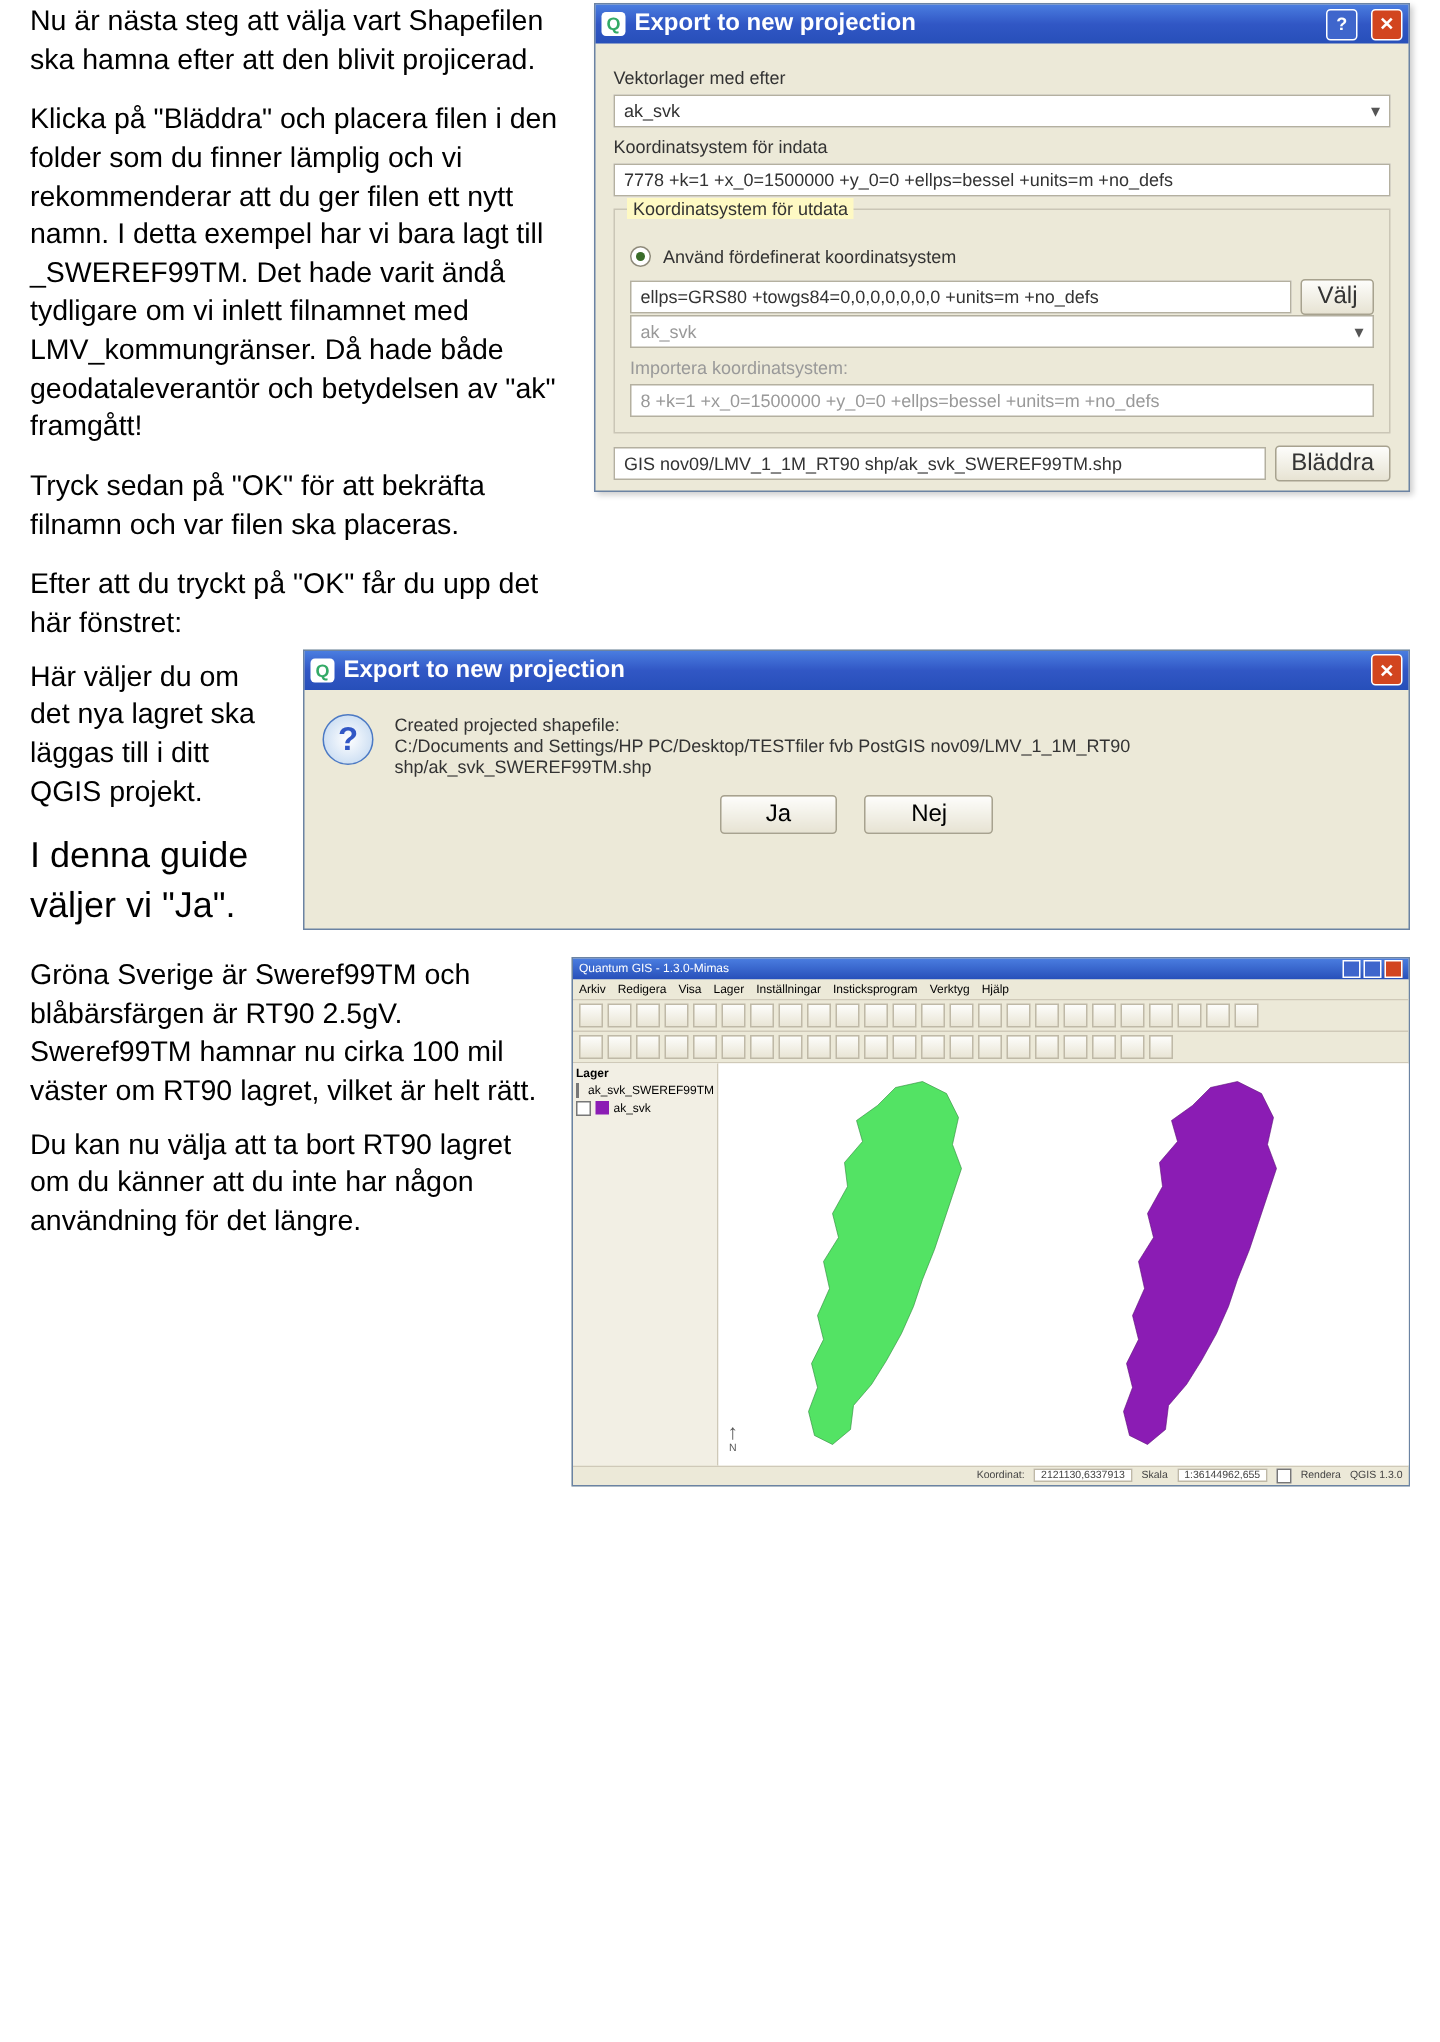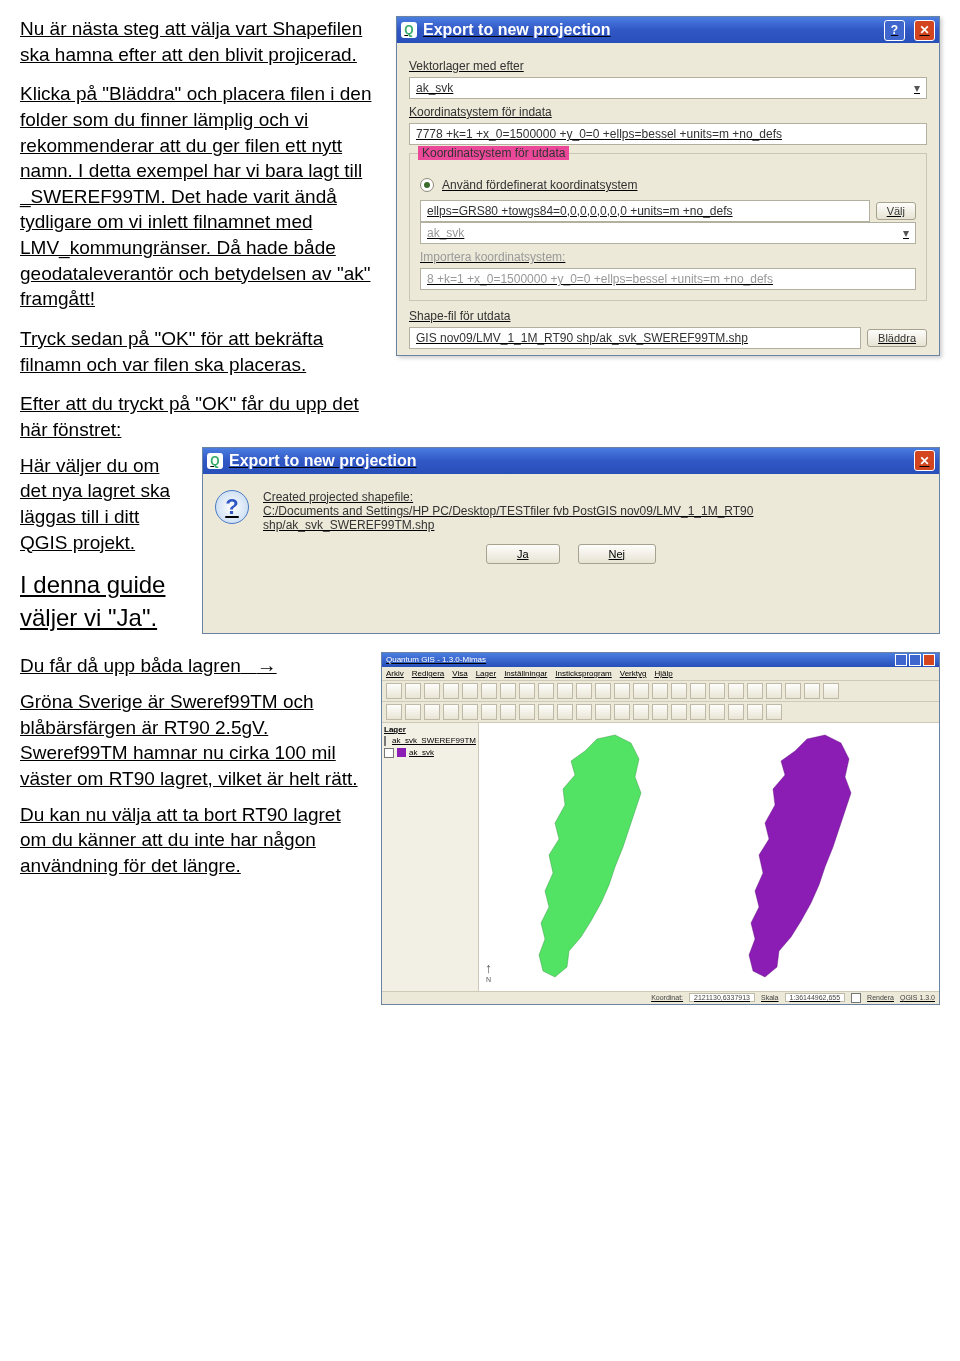--- a/index.html
+++ b/index.html
@@ -1,20 +1,20 @@
 <!DOCTYPE html>
 <html><head>
 <meta charset="utf-8">
 <style>
   body{
     margin:0; padding:0; background:#fff;
     font-family:Arial,Helvetica,sans-serif;
     color:#000; width:960px;
   }
-  .page{padding:16px 20px;text-decoration:underline;}
+  .page{padding:2px 20px;}
   .main-layout{display:flex; gap:16px;}
   .leftcol{width:360px;}
   .leftcol p{font-size:19px; line-height:1.35; margin:0 0 14px 0;}
   .rightcol{flex:1; position:relative;}
 
   
   .win{border:1px solid #6b83a3; background:#ece9d8; width:542px;
        box-shadow:2px 2px 4px rgba(0,0,0,0.2);}
   .titlebar{height:26px;
     background:linear-gradient(#4a7de0,#3157c5 50%,#274fb9);
@@ -30,31 +30,31 @@
   .titlebar .close{background:#d2451f;}
   .dlgbody{padding:10px 12px 6px 12px; font-family:Tahoma,Arial,sans-serif;
     font-size:12px;color:#333;}
   .lbl{margin:6px 0 4px 0;}
   .field{width:100%; background:#fff;border:1px solid #b4b0a0;
     height:22px;display:flex;align-items:center;padding:0 6px;
     box-sizing:border-box;justify-content:space-between;}
   .field .dd{color:#555;}
   .fs{border:1px solid #cac6b6; margin:8px 0; padding:20px 10px 10px 10px;
     position:relative;}
-  .fs .fslabel{position:absolute; top:-8px; left:8px; background:#ec4899;
+  .fs .fslabel{position:absolute; top:-8px; left:8px; background:#fef9c3;
     padding:0 4px; font-size:12px;}
   .radio{display:flex; align-items:center; gap:8px; margin:4px 0 8px 0;}
   .rdot{width:12px;height:12px;border-radius:50%;background:#fff;
     border:1px solid #8f8b7b;display:flex;align-items:center;
     justify-content:center;}
   .rdot.sel::after{content:"";width:6px;height:6px;border-radius:50%;
     background:#3a6c2a;}
   .frow{display:flex; gap:6px; align-items:center;}
   .btn{background:linear-gradient(#fdfdfb,#e7e3d3);border:1px solid #a7a28f;
-    border-radius:3px;padding:2px 10px;font-size:11px;}
+    border-radius:3px;padding:2px 10px;font-size:16px;}
   .disabled{color:#999;}
 
   
   .msgwin{border:1px solid #6b83a3; background:#ece9d8; width:450px;
     margin-top:-6px;}
   .msgbody{padding:16px 12px 12px 12px; display:flex; gap:14px;
     font-family:Tahoma,Arial,sans-serif; font-size:12px;color:#333;}
   .qmark{width:32px;height:32px;border-radius:50%;
     background:radial-gradient(#fff,#bcd4ef);border:1px solid #4b79c4;
     display:flex;align-items:center;justify-content:center;
@@ -148,21 +148,20 @@
               <span>ak_svk</span>
               <span class="dd">▾</span>
             </div>
 
             <div class="lbl disabled">Importera koordinatsystem:</div>
             <div class="field disabled">
               <span>8 +k=1 +x_0=1500000 +y_0=0 +ellps=bessel +units=m +no_defs</span>
             </div>
           </div>
 
-          <div class="lbl">Shape-fil för utdata</div>
           <div class="frow">
             <div class="field" style="flex:1">
               <span>GIS nov09/LMV_1_1M_RT90 shp/ak_svk_SWEREF99TM.shp</span>
             </div>
             <div class="btn">Bläddra</div>
           </div>
         </div>
       </div>
     </div>
   </div>
@@ -190,24 +189,20 @@
         <div class="msgbtns">
           <div class="btn" style="padding:3px 30px">Ja</div>
           <div class="btn" style="padding:3px 30px">Nej</div>
         </div>
       </div>
     </div>
   </div>
 
   <div class="lower">
     <div class="lowerleft">
-      <p>
-        <span>Du får då upp båda lagren</span>
-        &nbsp;&nbsp;<span class="arrow">→</span>
-      </p>
       <p>Gröna Sverige är Sweref99TM och blåbärsfärgen är RT90 2.5gV. Sweref99TM hamnar nu cirka 100 mil väster om RT90 lagret, vilket är helt rätt.</p>
       <p>Du kan nu välja att ta bort RT90 lagret om du känner att du inte har någon användning för det längre.</p>
     </div>
 
     <div class="mapwin">
       <div class="qgis">
         <div class="q-title">
           <span>Quantum GIS - 1.3.0-Mimas</span>
           <span class="sp"></span>
           <span class="mini"></span>

